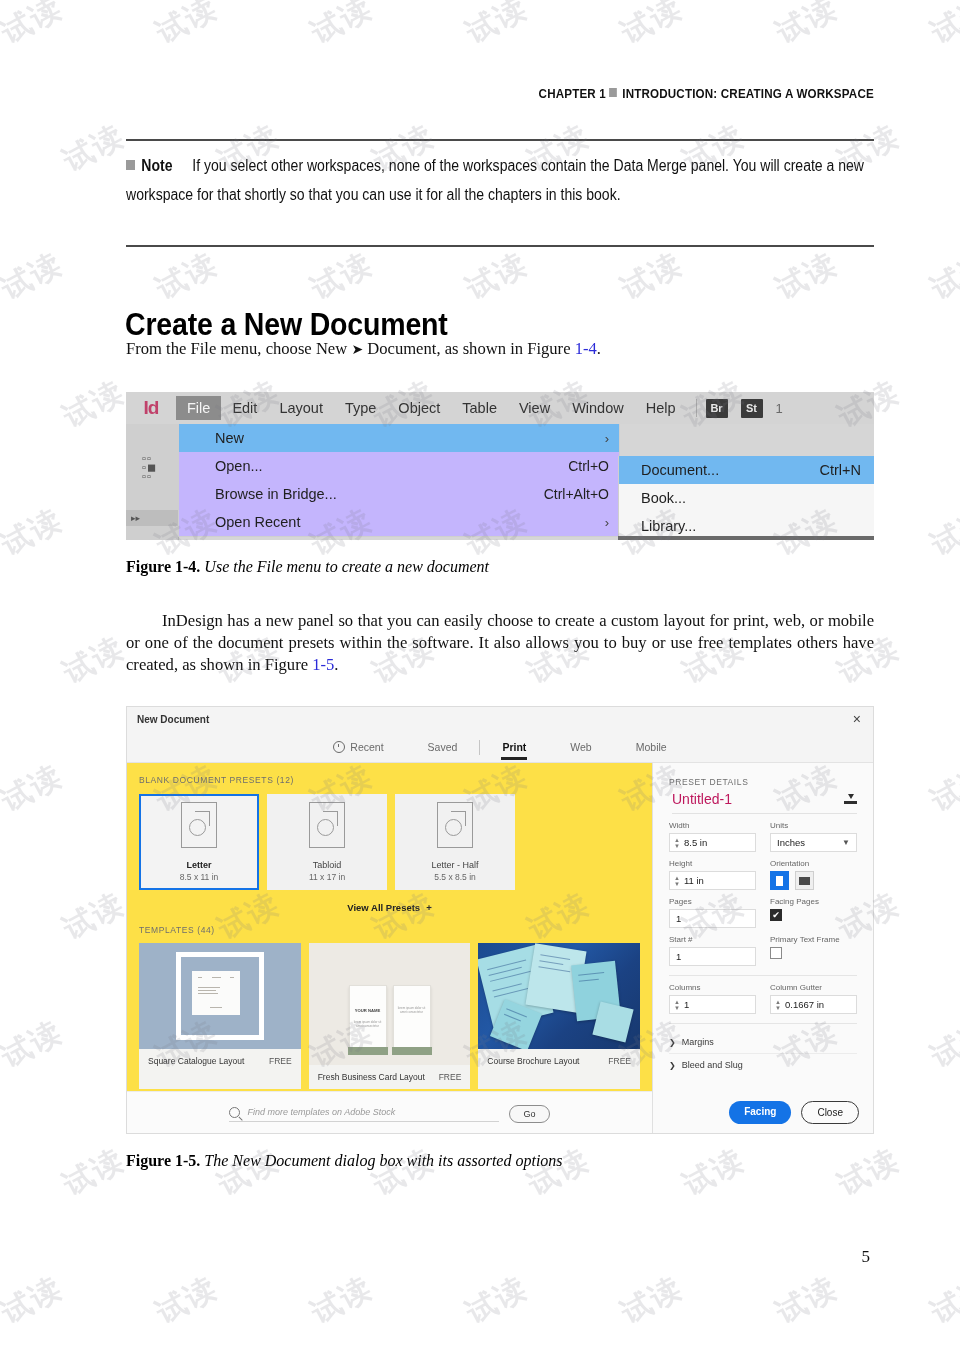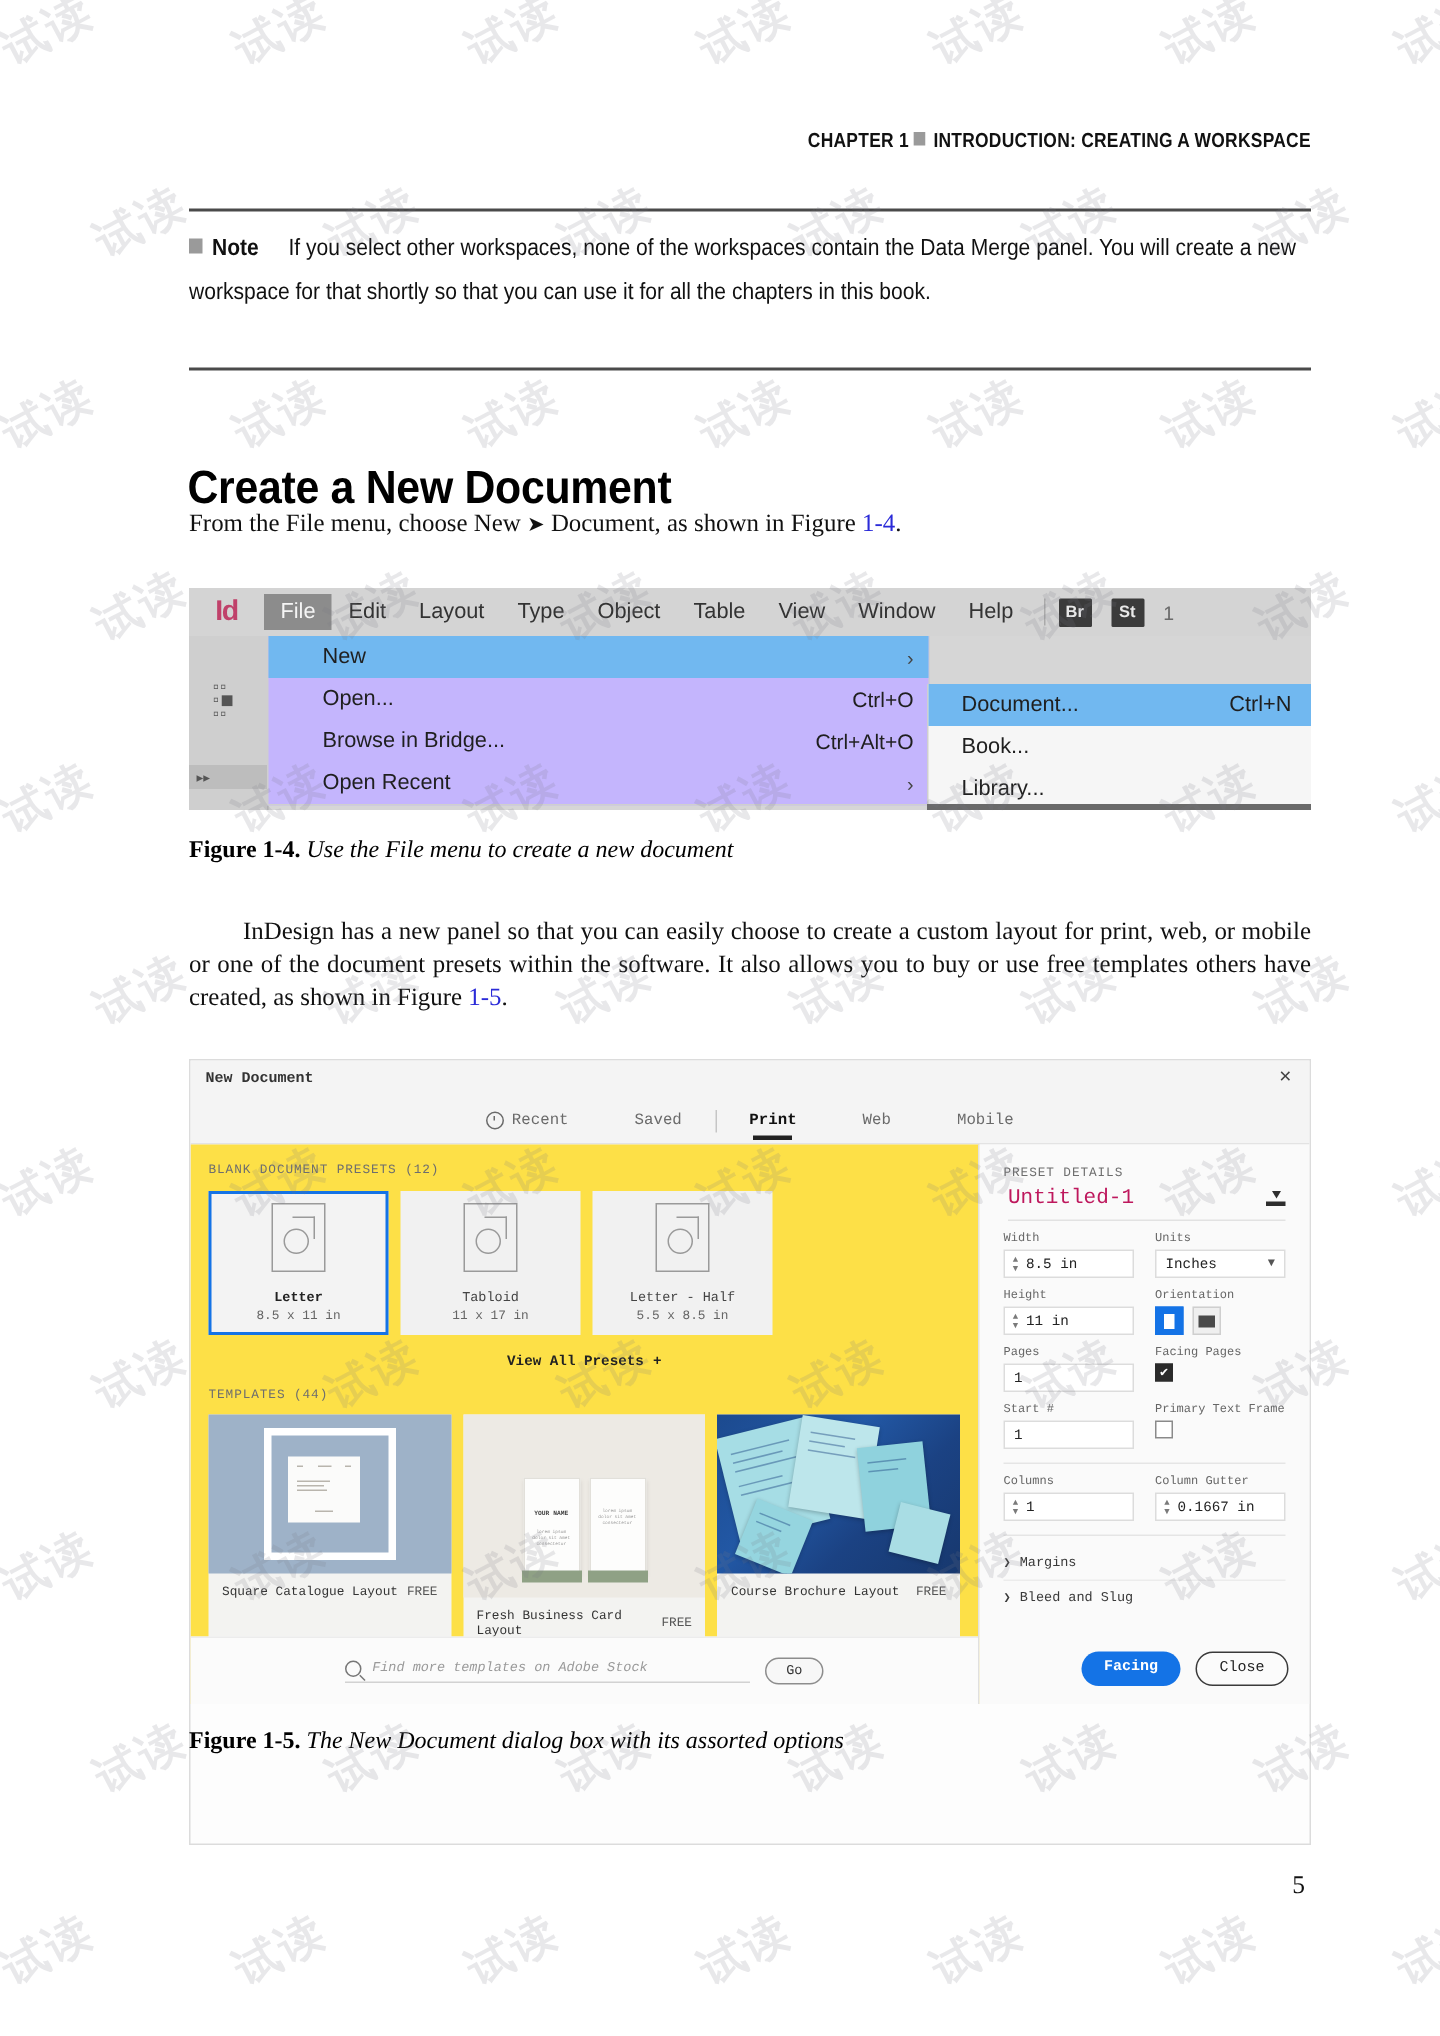--- a/index.html
+++ b/index.html
@@ -266,25 +266,25 @@
     height: 30px;
     background: #6a6a6a;
   }
 
   
   .fig15 {
     position: absolute;
     left: 126px;
     top: 706px;
     width: 748px;
-    height: 524px;
+    height: 428px;
     background: #fdfdfd;
     border: 1px solid #dcdcdc;
     box-sizing: border-box;
-    font-family: Liberation Mono, monospace;
+    font-family: Liberation Sans, sans-serif;
     overflow: hidden;
   }
   .nd-titlebar {
     height: 25px;
     background: #f4f4f4;
     display: flex;
     align-items: center;
     padding: 0 10px;
     position: relative;
   }

